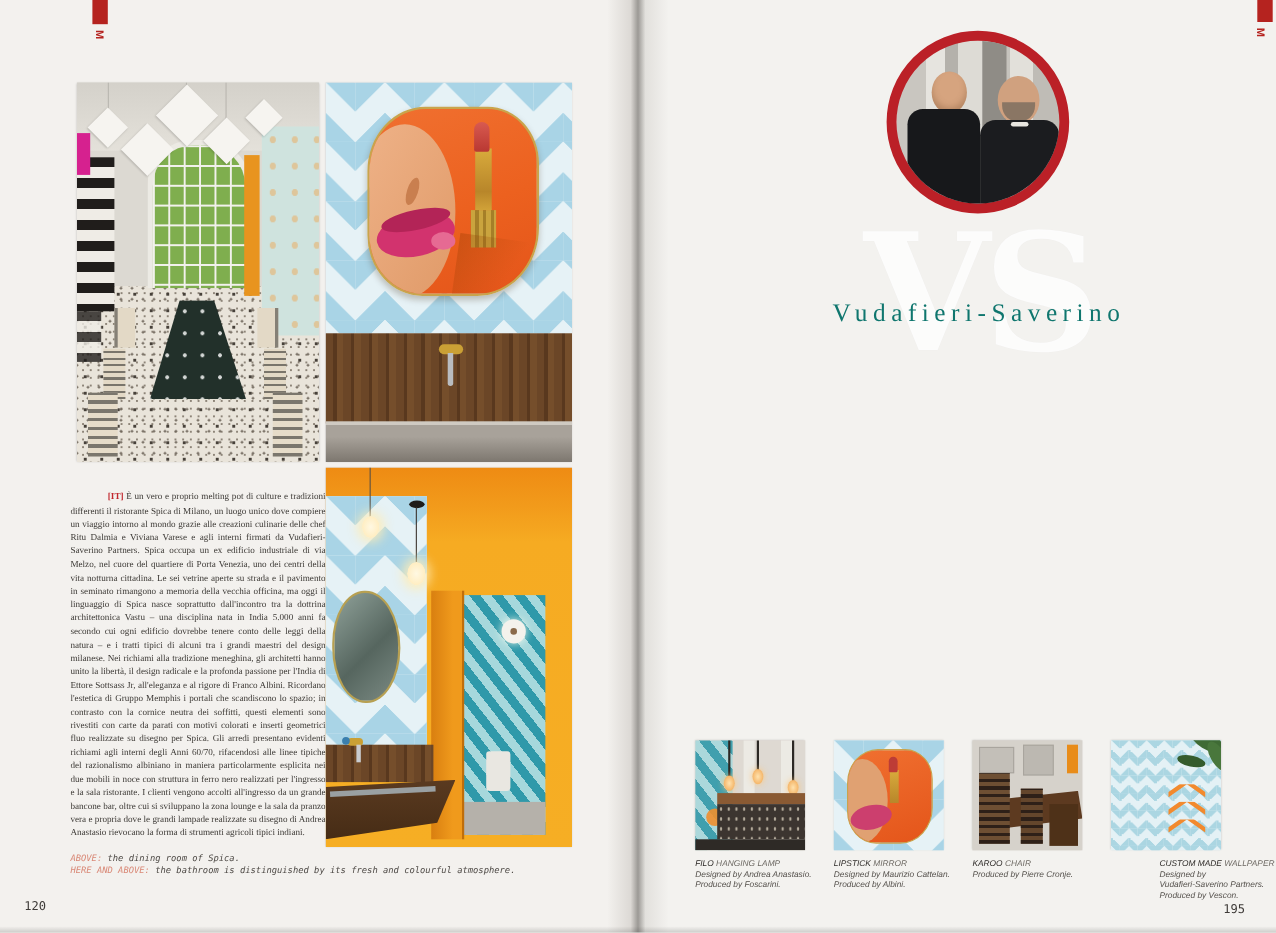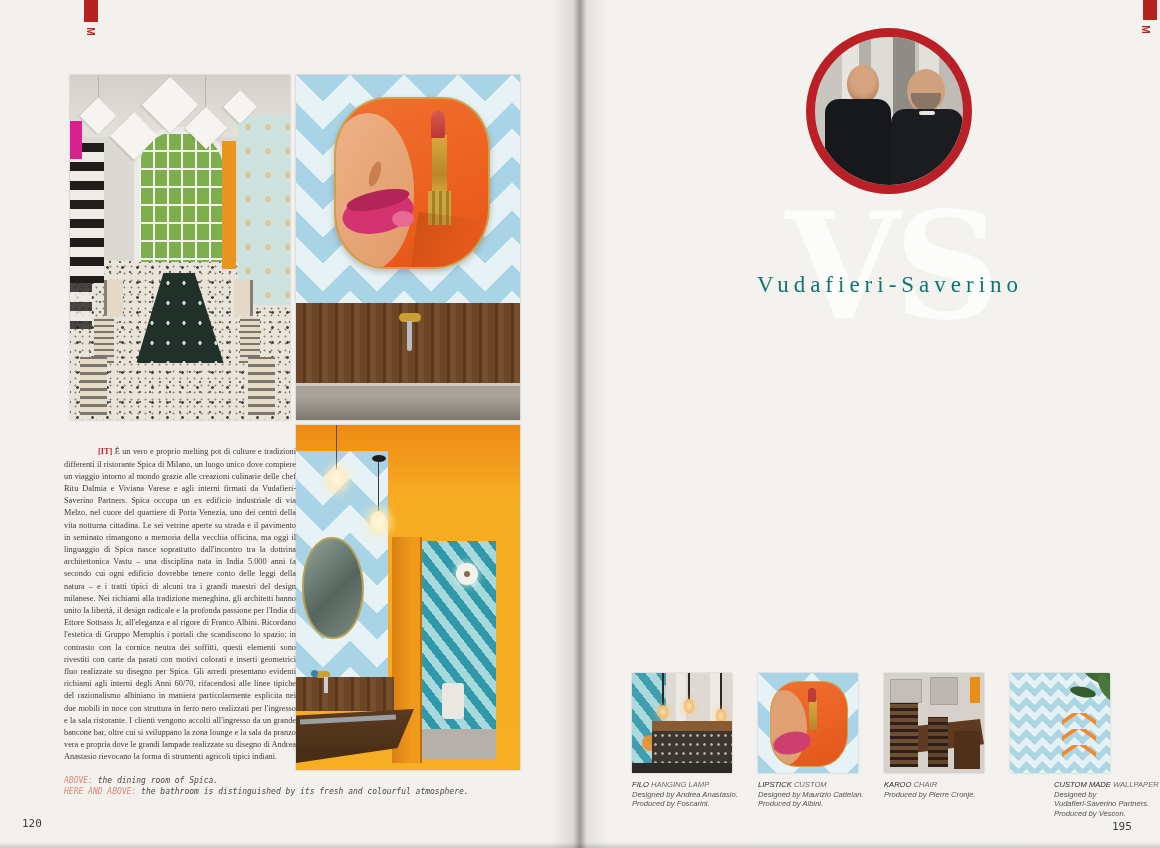--- a/index.html
+++ b/index.html
@@ -218,21 +218,21 @@
       <div class="abs" style="left:82px;top:8px;width:30px;height:13px;background:#49773c;border-radius:50%;transform:rotate(60deg);"></div>
       <div class="abs" style="left:60px;top:14px;width:26px;height:10px;background:#355c2d;border-radius:50%;transform:rotate(12deg);"></div>
     </div>
 
     <div class="prod-cap" style="left:54px;">
       <div><span class="pname">FILO</span> <span class="ptype">HANGING LAMP</span></div>
       <div>Designed by Andrea Anastasio.</div>
       <div>Produced by Foscarini.</div>
     </div>
     <div class="prod-cap" style="left:180px;">
-      <div><span class="pname">LIPSTICK</span> <span class="ptype">CUSTOM</span></div>
+      <div><span class="pname">LIPSTICK</span> <span class="ptype">MIRROR</span></div>
       <div>Designed by Maurizio Cattelan.</div>
       <div>Produced by Albini.</div>
     </div>
     <div class="prod-cap" style="left:306px;">
       <div><span class="pname">KAROO</span> <span class="ptype">CHAIR</span></div>
       <div>Produced by Pierre Cronje.</div>
     </div>
     <div class="prod-cap" style="left:432px;margin-left:44px;">
       <div><span class="pname">CUSTOM MADE</span> <span class="ptype">WALLPAPER</span></div>
       <div>Designed by</div>

